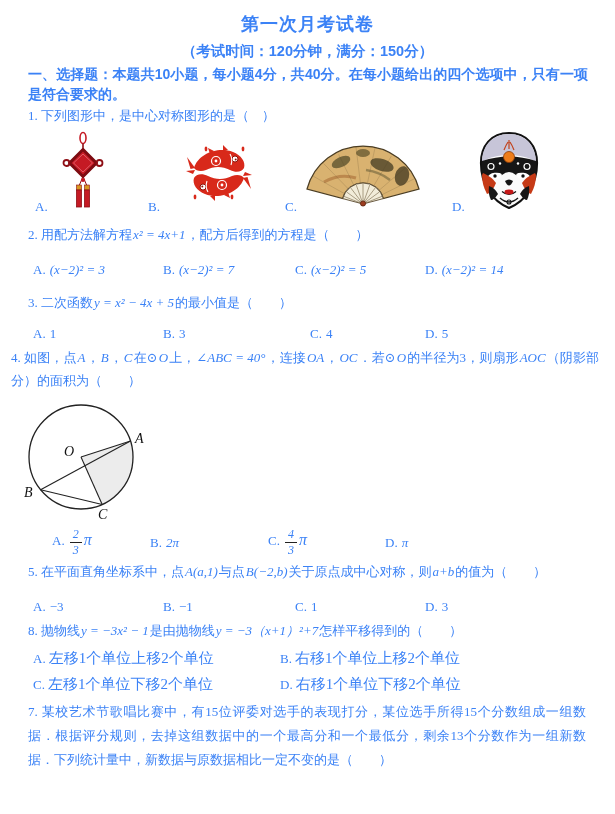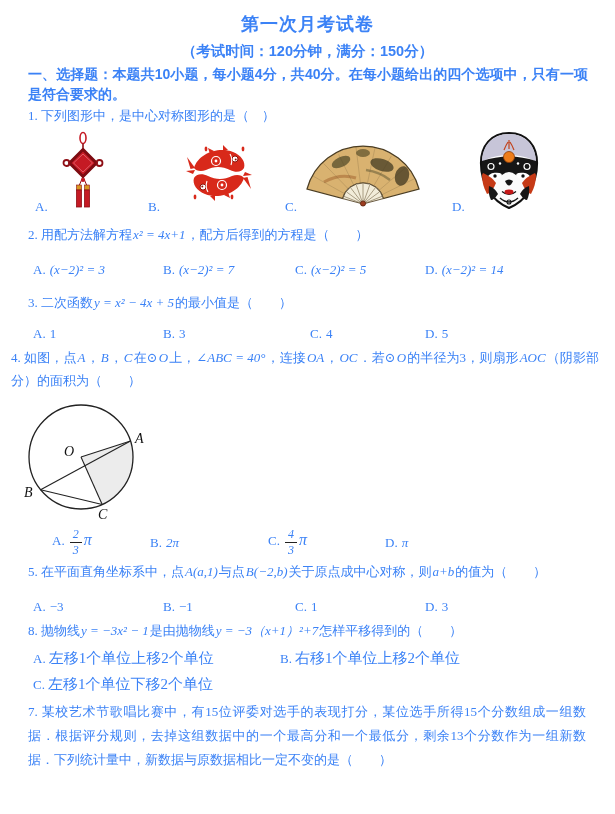--- a/index.html
+++ b/index.html
@@ -187,16 +187,17 @@
   <div class="abs qline" style="top:563px; left:28px;"><span class="seg-cn">5. 在平面直角坐标系中，点</span><span class="seg-math">A(a,1)</span><span class="seg-cn">与点</span><span class="seg-math">B(−2,b)</span><span class="seg-cn">关于原点成中心对称，则</span><span class="seg-math">a+b</span><span class="seg-cn">的值为（　　）</span></div>
   <div class="abs optcell" style="top:597px; left:33px;"><span class="opt-label">A.</span><span class="opt-val">−3</span></div>
   <div class="abs optcell" style="top:597px; left:163px;"><span class="opt-label">B.</span><span class="opt-val">−1</span></div>
   <div class="abs optcell" style="top:597px; left:295px;"><span class="opt-label">C.</span><span class="opt-val">1</span></div>
   <div class="abs optcell" style="top:597px; left:425px;"><span class="opt-label">D.</span><span class="opt-val">3</span></div>
 
   <div class="abs qline" style="top:622px; left:28px;"><span class="seg-cn">8. 抛物线</span><span class="seg-math">y = −3x² − 1</span><span class="seg-cn">是由抛物线</span><span class="seg-math">y = −3（x+1）²+7</span><span class="seg-cn">怎样平移得到的（　　）</span></div>
   <div class="abs optcell" style="top:649px; left:33px;"><span class="opt-label">A.</span><span class="opt-cn">左移1个单位上移2个单位</span></div>
   <div class="abs optcell" style="top:649px; left:280px;"><span class="opt-label">B.</span><span class="opt-cn">右移1个单位上移2个单位</span></div>
   <div class="abs optcell" style="top:675px; left:33px;"><span class="opt-label">C.</span><span class="opt-cn">左移1个单位下移2个单位</span></div>
+  <div class="abs optcell" style="top:675px; left:280px;"><span class="opt-label">D.</span><span class="opt-cn">右移1个单位下移2个单位</span></div>
 
   <div class="abs qpara" style="top:700px; left:28px; width:558px; line-height:24px;">7. 某校艺术节歌唱比赛中，有15位评委对选手的表现打分，某位选手所得15个分数组成一组数据．根据评分规则，去掉这组数据中的一个最高分和一个最低分，剩余13个分数作为一组新数据．下列统计量中，新数据与原数据相比一定不变的是（　　）</div>
 
 </div>
 
 </body></html>

